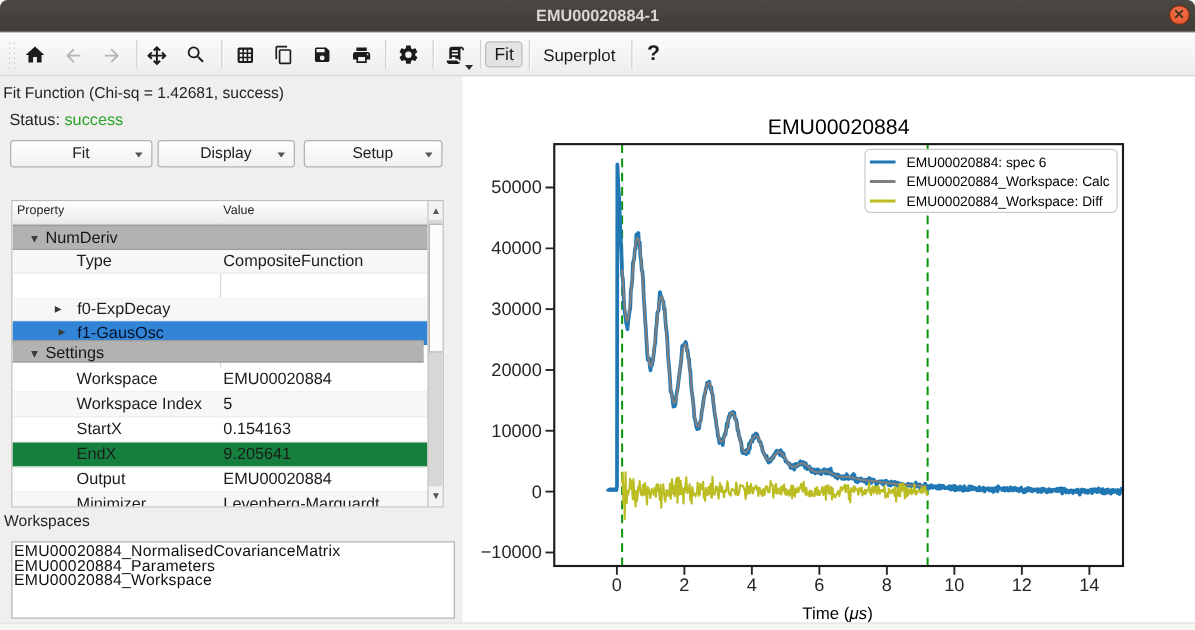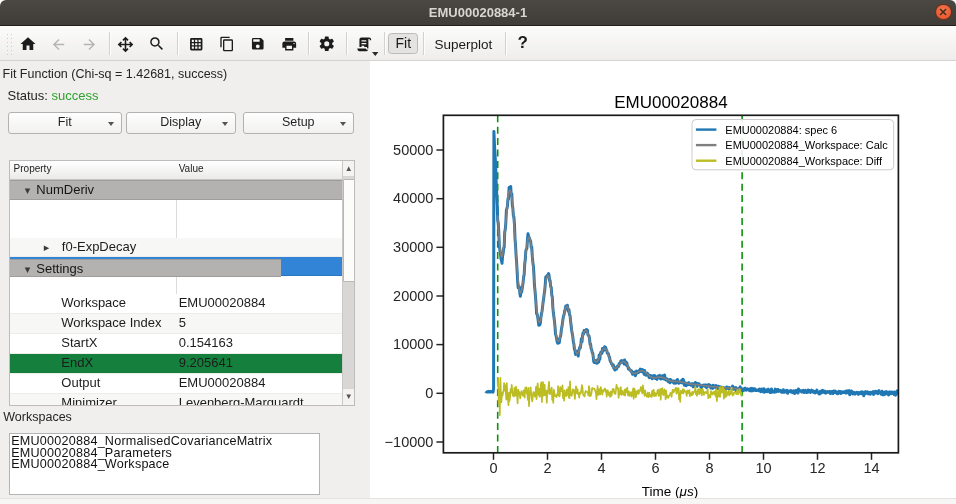--- a/index.html
+++ b/index.html
@@ -51,21 +51,21 @@
 .selr span:last-child,.row span[style*="margin-left:4px"]{position:absolute;left:48px}
 .chk{position:absolute;left:171.89999999999998px;top:2.5px;width:13px;height:13px;background:#fff;
   border:1px solid #b0afae;border-radius:2px}
 #sbar{position:absolute;left:332.2px;top:0;width:12.5px;height:244.3px;
   background:#d8d7d6;border-left:1px solid #c9c8c7}
 .sbtn{position:absolute;left:0;width:100%;height:16.5px;background:#f4f3f2;color:#555453;
   text-align:center;font-size:8px;line-height:16px}
 #sthumb{position:absolute;left:0px;top:18px;width:12.5px;height:103px;background:#fcfcfb;
   border:1px solid #b9b8b7;border-radius:1px}
 #wslabel{position:absolute;left:3.3px;top:348.5px}
-#wsbox{position:absolute;left:9.2px;top:371.6px;width:311px;height:62.8px;background:#fff;
+#wsbox{position:absolute;left:9.2px;top:371.6px;width:355px;height:62.8px;background:#fff;
   border:1px solid #b5b4b3;font-size:12.6px;letter-spacing:0.22px;line-height:11.9px;color:#111;
   padding:2px 0 0 1px}
 </style></head>
 <body>
 <div id="chartwrap"><svg id="chart" width="586" height="443" viewBox="0 0 586 443">
 <rect x="0" y="0" width="586" height="443" fill="#ffffff"></rect>
 <text x="300.9" y="46.5" text-anchor="middle" style="font-size:17px">EMU00020884</text>
 <g stroke="#262626" stroke-width="1.5" fill="none">
         <line x1="123.5" y1="391.8" x2="123.5" y2="398.8"></line>
         <line x1="177.5" y1="391.8" x2="177.5" y2="398.8"></line>
@@ -122,29 +122,33 @@
 </svg></div>
 <div id="panel">
   <div id="ffl">Fit Function (Chi-sq = 1.42681, success)</div>
   <div id="status">Status: <b>success</b></div>
   <div class="dbtn" style="left:7.5px;width:114.5px">Fit<i></i></div>
   <div class="dbtn" style="left:125.5px;width:110.5px">Display<i></i></div>
   <div class="dbtn" style="left:242.5px;width:111.5px">Setup<i></i></div>
   <div id="ptable">
     <div class="colsep"></div>
     <div class="row grp" style="top:19.8px;height:19.5px;width:332.2px"><span class="tri">▾</span><span style="margin-left:6px">NumDeriv</span></div>
+      <div class="row" style="top:39.3px;height:19.0px;width:332.2px;background:#f7f7f6">
+        <span class="lbl">Type</span>
+        <span class="val" style="left:168.89999999999998px">CompositeFunction</span>
+      </div>
       <div class="row" style="top:77.3px;height:19.3px;width:332.2px;background:#f7f7f6">
         <span class="trs">▸</span>
         <span style="margin-left:4px">f0-ExpDecay</span>
       </div>
       <div class="row selr" style="top:96.6px;height:19.2px;width:332.2px">
         <span class="trs">▸</span>
         <span style="margin-left:4px">f1-GausOsc</span>
       </div>
-      <div class="row grp" style="top:98px;height:18.0px;width:271px"><span class="tri">▾</span><span style="margin-left:6px">Settings</span></div>
+      <div class="row grp" style="top:111px;height:18.0px;width:329px"><span class="tri">▾</span><span style="margin-left:6px">Settings</span></div>
       <div class="row" style="top:133.8px;height:19.5px;width:332.2px;background:#ffffff">
         <span class="lbl">Workspace</span>
         <span class="val" style="left:168.89999999999998px">EMU00020884</span>
       </div>
       <div class="row" style="top:153.3px;height:20.0px;width:332.2px;background:#f7f7f6">
         <span class="lbl">Workspace Index</span>
         <span class="val" style="left:168.89999999999998px">5</span>
       </div>
       <div class="row" style="top:173.3px;height:20.0px;width:332.2px;background:#ffffff">
         <span class="lbl">StartX</span>

